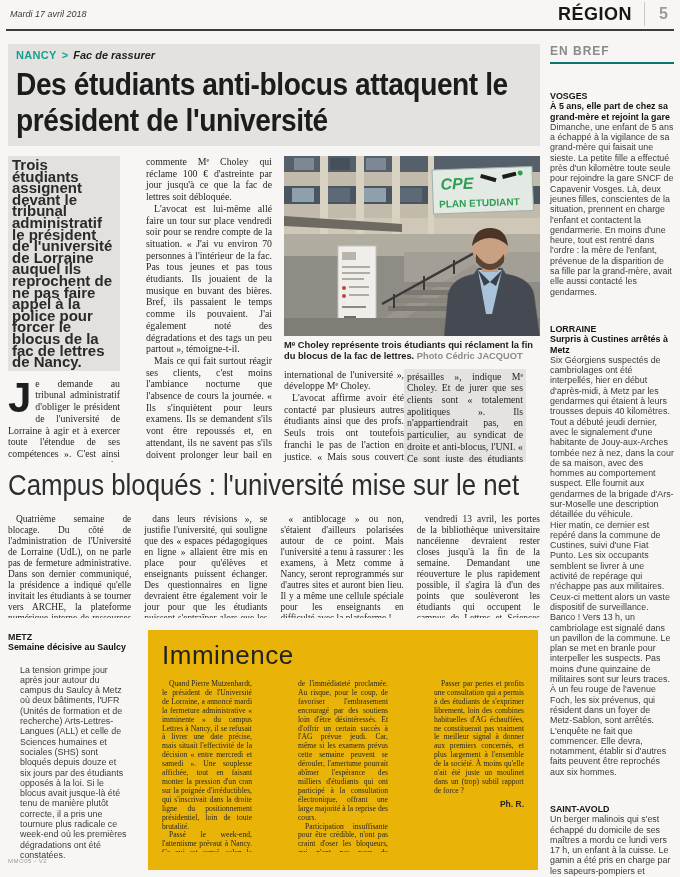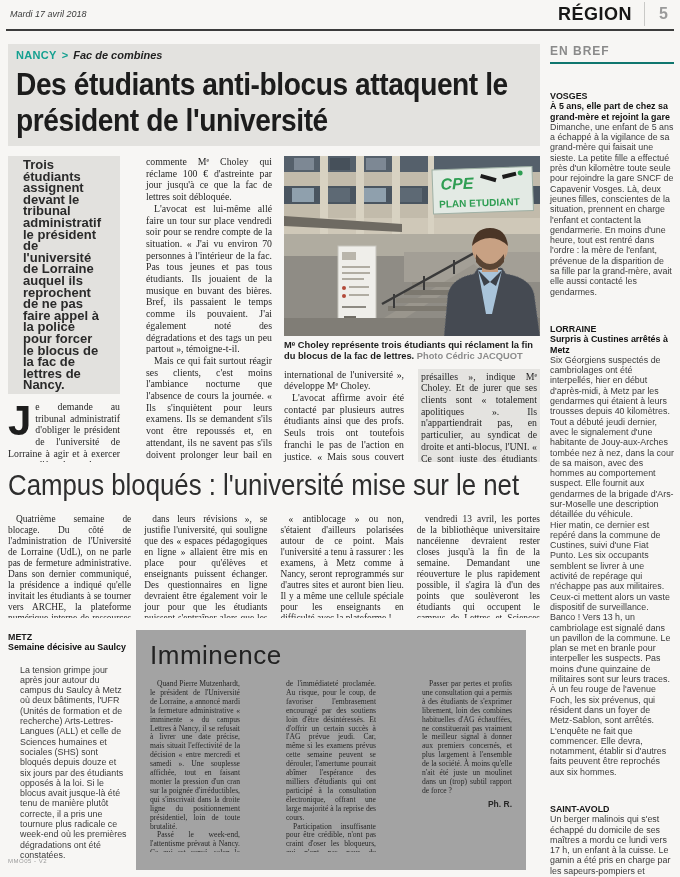--- a/index.html
+++ b/index.html
@@ -24,54 +24,54 @@
   .kicker .city{color:#14a090;font-weight:bold;letter-spacing:.3px;}
   .kicker .arrow{color:#14a090;font-weight:bold;padding:0 2px;}
   .kicker .topic{color:#222;font-style:italic;font-weight:bold;}
   .headline1{margin-top:5px;width:604px;transform:scaleX(.88);transform-origin:left top;
         font-family:"Liberation Sans", sans-serif;font-weight:bold;font-size:32px;line-height:36px;
         letter-spacing:-.5px;color:#1c1c1c;}
   .a1-body{position:absolute;left:8px;top:156px;width:532px;height:306px;overflow:hidden;display:flex;}
   .a1-col1{width:112px;margin-right:26px;}
   .a1-col2{width:126px;margin-right:12px;}
   .a1-right{width:256px;}
-  .chapo{background:#e2e1de;padding:3px 15px;font-family:"Liberation Sans", sans-serif;
-        font-weight:bold;font-size:13px;line-height:11.6px;color:#2a2a2a;margin-bottom:7px;}
+  .chapo{background:#e2e1de;padding:3px 4px;font-family:"Liberation Sans", sans-serif;
+        font-weight:bold;font-size:15px;line-height:11.6px;color:#2a2a2a;margin-bottom:7px;}
   .bodytext p{margin:0;font-size:9.8px;line-height:11.7px;text-align:justify;color:#272727;}
   .bodytext p.ind{text-indent:8px;}
   .dropcap{float:left;font-family:"Liberation Sans", sans-serif;font-weight:bold;
         font-size:42px;line-height:36px;color:#1d1d1d;padding:2px 4px 0 0;}
   .subhead{font-family:"Liberation Sans", sans-serif;font-weight:bold;font-size:10px;
         line-height:12px;color:#1d1d1d;margin:6px 0 3px 0;}
   .photo-wrap{width:256px;height:180px;overflow:hidden;background:#b7b3a8;}
   .caption{margin-top:4px;font-family:"Liberation Sans", sans-serif;font-weight:bold;
         font-size:9.3px;line-height:11.3px;color:#1c1c1c;}
   .caption .credit{color:#8b8b8b;}
   .a1-lower{display:flex;margin-top:6px;}
-  .a1-col3{width:120px;margin-right:14px;}
+  .a1-col3{width:120px;margin-right:0;}
   .a1-col4{width:122px;}
   .grayblock{background:#e4e3e0;padding:2px 3px;}
   
   .a2{position:absolute;left:8px;top:468px;width:532px;}
   .headline2{width:619px;transform:scaleX(.86);transform-origin:left top;
         font-family:"Liberation Sans", sans-serif;font-weight:normal;font-size:30px;line-height:34px;
         color:#2e2e2e;}
   .a2-cols{display:flex;margin-top:12px;height:104px;overflow:hidden;}
   .a2-col{flex:1;margin-right:13px;}
   .a2-col:last-child{margin-right:0;}
   .a2-col p{margin:0;font-size:9.4px;line-height:11px;text-align:justify;text-indent:8px;}
   
   .brief{font-family:Liberation Sans, sans-serif;font-size:8.9px;line-height:10.3px;color:#3b3b3b;}
   .brief .region{font-weight:bold;color:#1a1a1a;}
   .brief .btitle{font-weight:bold;color:#111;}
   .brief p{margin:12px;}
   .metz{position:absolute;left:8px;top:632px;width:132px;height:232px;overflow:hidden;}
   .edition-code{position:absolute;left:8px;top:858px;font-family:"Liberation Sans", sans-serif;
         font-size:6px;color:#9a9a9a;letter-spacing:.5px;}
-  .opinion{position:absolute;left:136px;top:630px;width:390px;height:240px;background:#a3a3a3;
+  .opinion{position:absolute;left:148px;top:630px;width:390px;height:240px;background:#eab308;
         padding:10px 14px;box-sizing:border-box;}
   .opinion-title{font-family:"Liberation Sans", sans-serif;font-weight:normal;font-size:26px;
         color:#222;letter-spacing:.5px;}
   .op-cols{display:flex;margin-top:9px;height:172px;overflow:hidden;gap:32px;}
   .op-col{flex:1;margin-right:14px;}
   .op-col:last-child{margin-right:0;}
   .op-col p{margin:0;font-size:7.6px;line-height:8.9px;text-align:justify;}
   .op-col p.ind{text-indent:7px;}
   .op-byline{font-family:"Liberation Sans", sans-serif;font-weight:bold;font-size:8.5px;
         text-align:right;margin-top:3px;}
@@ -94,21 +94,21 @@
   <div class="masthead">
     <span class="section-name">RÉGION</span>
     <span class="page-num">5</span>
   </div>
   <div class="top-rule"></div>
 
   <div class="a1-head">
     <div class="kicker">
       <span class="city">NANCY</span>
       <span class="arrow">&gt;</span>
-      <span class="topic">Fac de combines</span>
+      <span class="topic">Fac de rassurer</span>
     </div>
     <div class="headline1">Des étudiants anti-blocus attaquent le président de l'université</div>
   </div>
 
   <div class="a1-body">
     <div class="a1-col1 bodytext">
       <div class="chapo">Trois étudiants assignent devant le tribunal administratif le président de l'université de Lorraine auquel ils reprochent de ne pas faire appel à la police pour forcer le blocus de la fac de lettres de Nancy.</div>
       <p><span class="dropcap">J</span><span>e demande au tribunal administratif d'obliger le président de l'université de Lorraine à agir et à exercer toute l'étendue de ses compétences ». C'est ainsi que Nicolas Choley justifie l'action en justice à la fois spectaculaire et originale qu'il a lancée ce lundi. L'avocat agit au nom de trois étudiants en lettres de Nancy qui réclament la fin de l'occupation de leur fac par les opposants à la réforme de l'accès à l'université. Le trio exige carrément que le président de l'université fasse appel aux CRS pour débloquer le campus de lettres. Et cela sur la base des articles L 712-2 et R 712-2 du code de l'éducation. « Ces textes prévoient en effet que le président est responsable du maintien de l'ordre et qu'il peut avoir recours à la force public »,</span></p>
     </div>
     <div class="a1-col2 bodytext">

